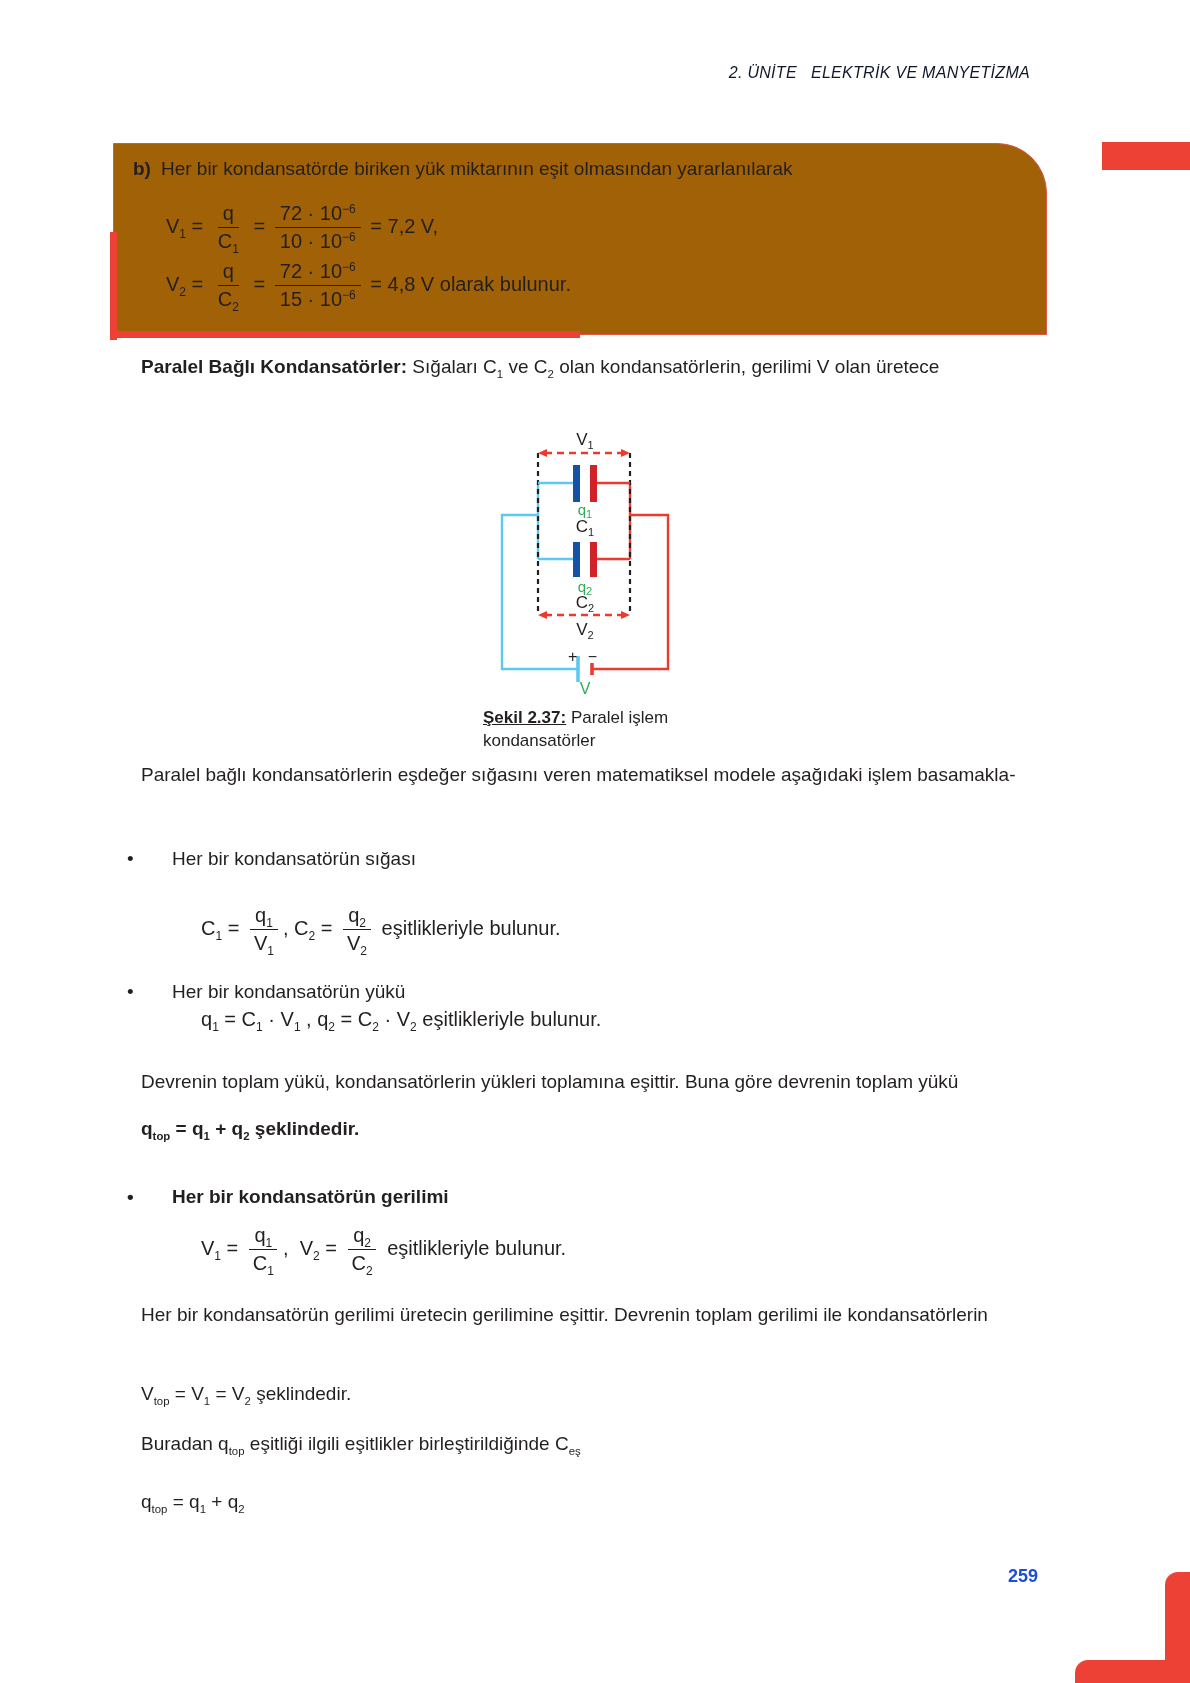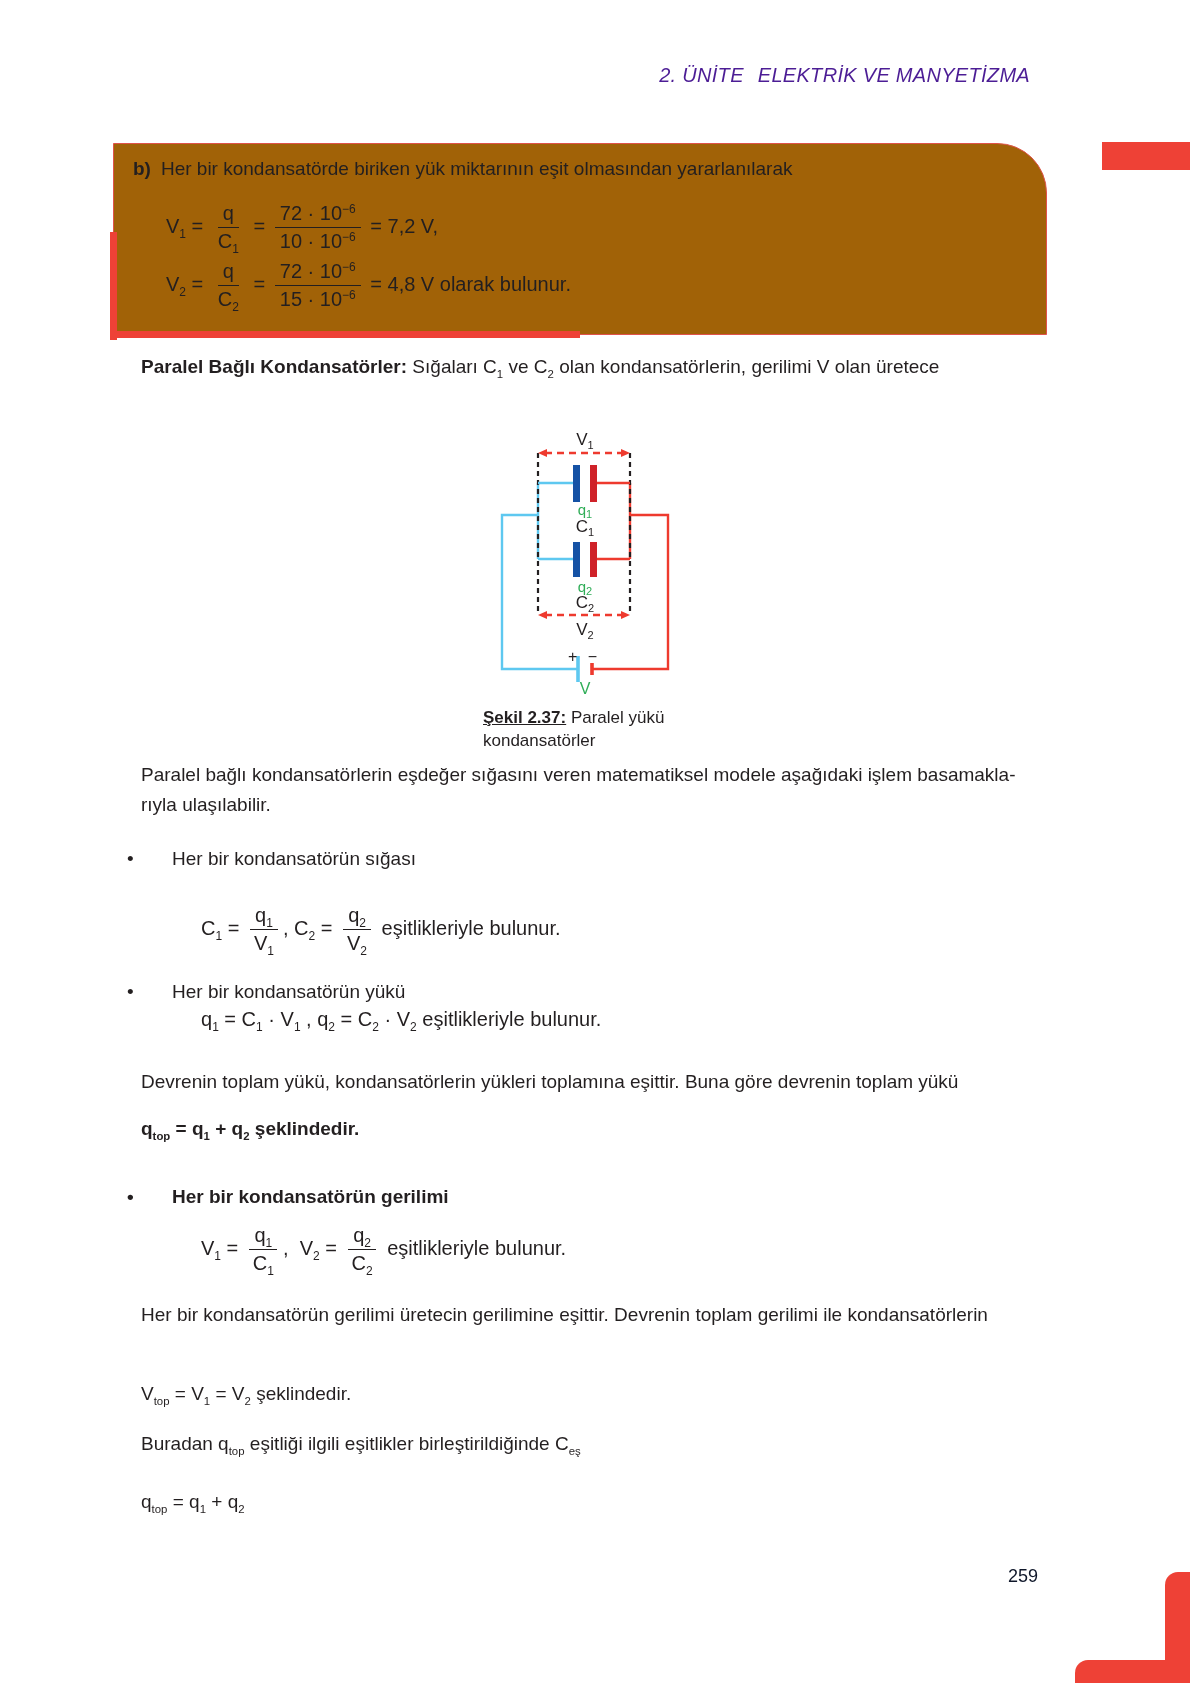--- a/index.html
+++ b/index.html
@@ -3,22 +3,22 @@
 <meta charset="utf-8">
 <style>
   html,body{margin:0;padding:0;background:#ffffff;}
   .page{
     position:relative;width:1190px;height:1683px;background:#ffffff;overflow:hidden;
     font-family:"Liberation Sans", sans-serif;color:#231f20;
   }
   .abs{position:absolute;margin-left:36px;}
   
   .hdr{
-    position:absolute;top:64px;right:160px;color:#4c1d95;font-style:italic;
-    font-size:20px;letter-spacing:0.3px;white-space:nowrap;
+    position:absolute;top:64px;right:160px;color:#0f172a;font-style:italic;
+    font-size:16px;letter-spacing:0.3px;white-space:nowrap;
   }
   .hdr .gap{display:inline-block;width:14px;}
   .tab{position:absolute;left:1102px;top:142px;width:88px;height:28px;background:#ee4136;}
   
   .solbox{
     position:absolute;left:113px;top:143px;width:934px;height:192px;
     background:#a16207;border:1.5px solid #e0524a;border-top-right-radius:50px;
     box-sizing:border-box;
   }
   .solbox .accent-left{position:absolute;left:-4px;top:88px;width:7px;height:108px;background:#ee4136;}
@@ -42,21 +42,21 @@
   .eqrow{font-size:20px;white-space:nowrap;}
   
   .bullet{position:absolute;left:127px;font-size:19px;white-space:nowrap;}
   .bullet .dot{display:inline-block;width:45px;}
   
   .fig{position:absolute;left:460px;top:428px;width:250px;height:274px;}
   .fig svg{display:block;}
   .caption{position:absolute;left:483px;top:706px;font-size:17px;line-height:23px;color:#231f20;width:240px;}
   .caption .capbold{font-weight:bold;text-decoration:underline;}
   
-  .pagenum{position:absolute;left:1008px;top:1566px;color:#0f172a;font-size:18px;}
+  .pagenum{position:absolute;left:1008px;top:1566px;color:#1d4ed8;font-size:18px;font-weight:bold;}
   .decor-v{position:absolute;left:1165px;top:1572px;width:25px;height:111px;background:#ee4136;border-top-left-radius:13px;}
   .decor-h{position:absolute;left:1075px;top:1660px;width:115px;height:23px;background:#ee4136;border-top-left-radius:13px;}
   
   .svglbl{font-family:"Liberation Sans",sans-serif;font-size:17px;fill:#231f20;}
   .svglbl-green{font-family:"Liberation Sans",sans-serif;font-size:15px;fill:#2fad57;}
   .svgsigns{font-family:"Liberation Sans",sans-serif;font-size:16px;fill:#231f20;letter-spacing:3px;}
   .ssub{font-size:11px;}
 </style>
 </head>
 <body>
@@ -130,27 +130,26 @@
       <text class="svglbl" x="125" y="104" text-anchor="middle"><tspan>C</tspan><tspan class="ssub" dy="4">1</tspan></text>
       <text class="svglbl-green" x="125" y="164" text-anchor="middle"><tspan>q</tspan><tspan class="ssub" dy="3">2</tspan></text>
       <text class="svglbl" x="125" y="180" text-anchor="middle"><tspan>C</tspan><tspan class="ssub" dy="4">2</tspan></text>
       <text class="svglbl" x="125" y="207" text-anchor="middle"><tspan>V</tspan><tspan class="ssub" dy="4">2</tspan></text>
       <text class="svgsigns" x="124" y="234" text-anchor="middle">+ −</text>
       <text class="svglbl-green" x="125" y="266" text-anchor="middle" style="font-size:16px;">V</text>
     </svg>
   </div>
 
   <div class="caption">
-    <div><span class="capbold">Şekil 2.37:</span><span> Paralel yükü</span></div>
+    <div><span class="capbold">Şekil 2.37:</span><span> Paralel işlem</span></div>
     <div>kondansatörler</div>
   </div>
 
   <div class="abs body-text" style="left:105px;top:760px;width:1000px;">
     <div>Paralel bağlı kondansatörlerin eşdeğer sığasını veren matematiksel modele aşağıdaki işlem basamakla-</div>
-    <div>rıyla ulaşılabilir.</div>
   </div>
 
   <div class="bullet" style="top:848px;">
     <span class="dot">•</span><span>Her bir kondansatörün sığası</span>
   </div>
 
   <div class="abs eqrow formula" style="left:165px;top:904px;"><span class="txt">C</span><span class="sub">1</span><span class="txt"> = </span><span class="frac">
         <span class="num"><span class="txt">q</span><span class="sub">1</span></span>
         <span class="den"><span class="txt">V</span><span class="sub">1</span></span>
       </span><span class="txt">, C</span><span class="sub">2</span><span class="txt"> = </span><span class="frac">

